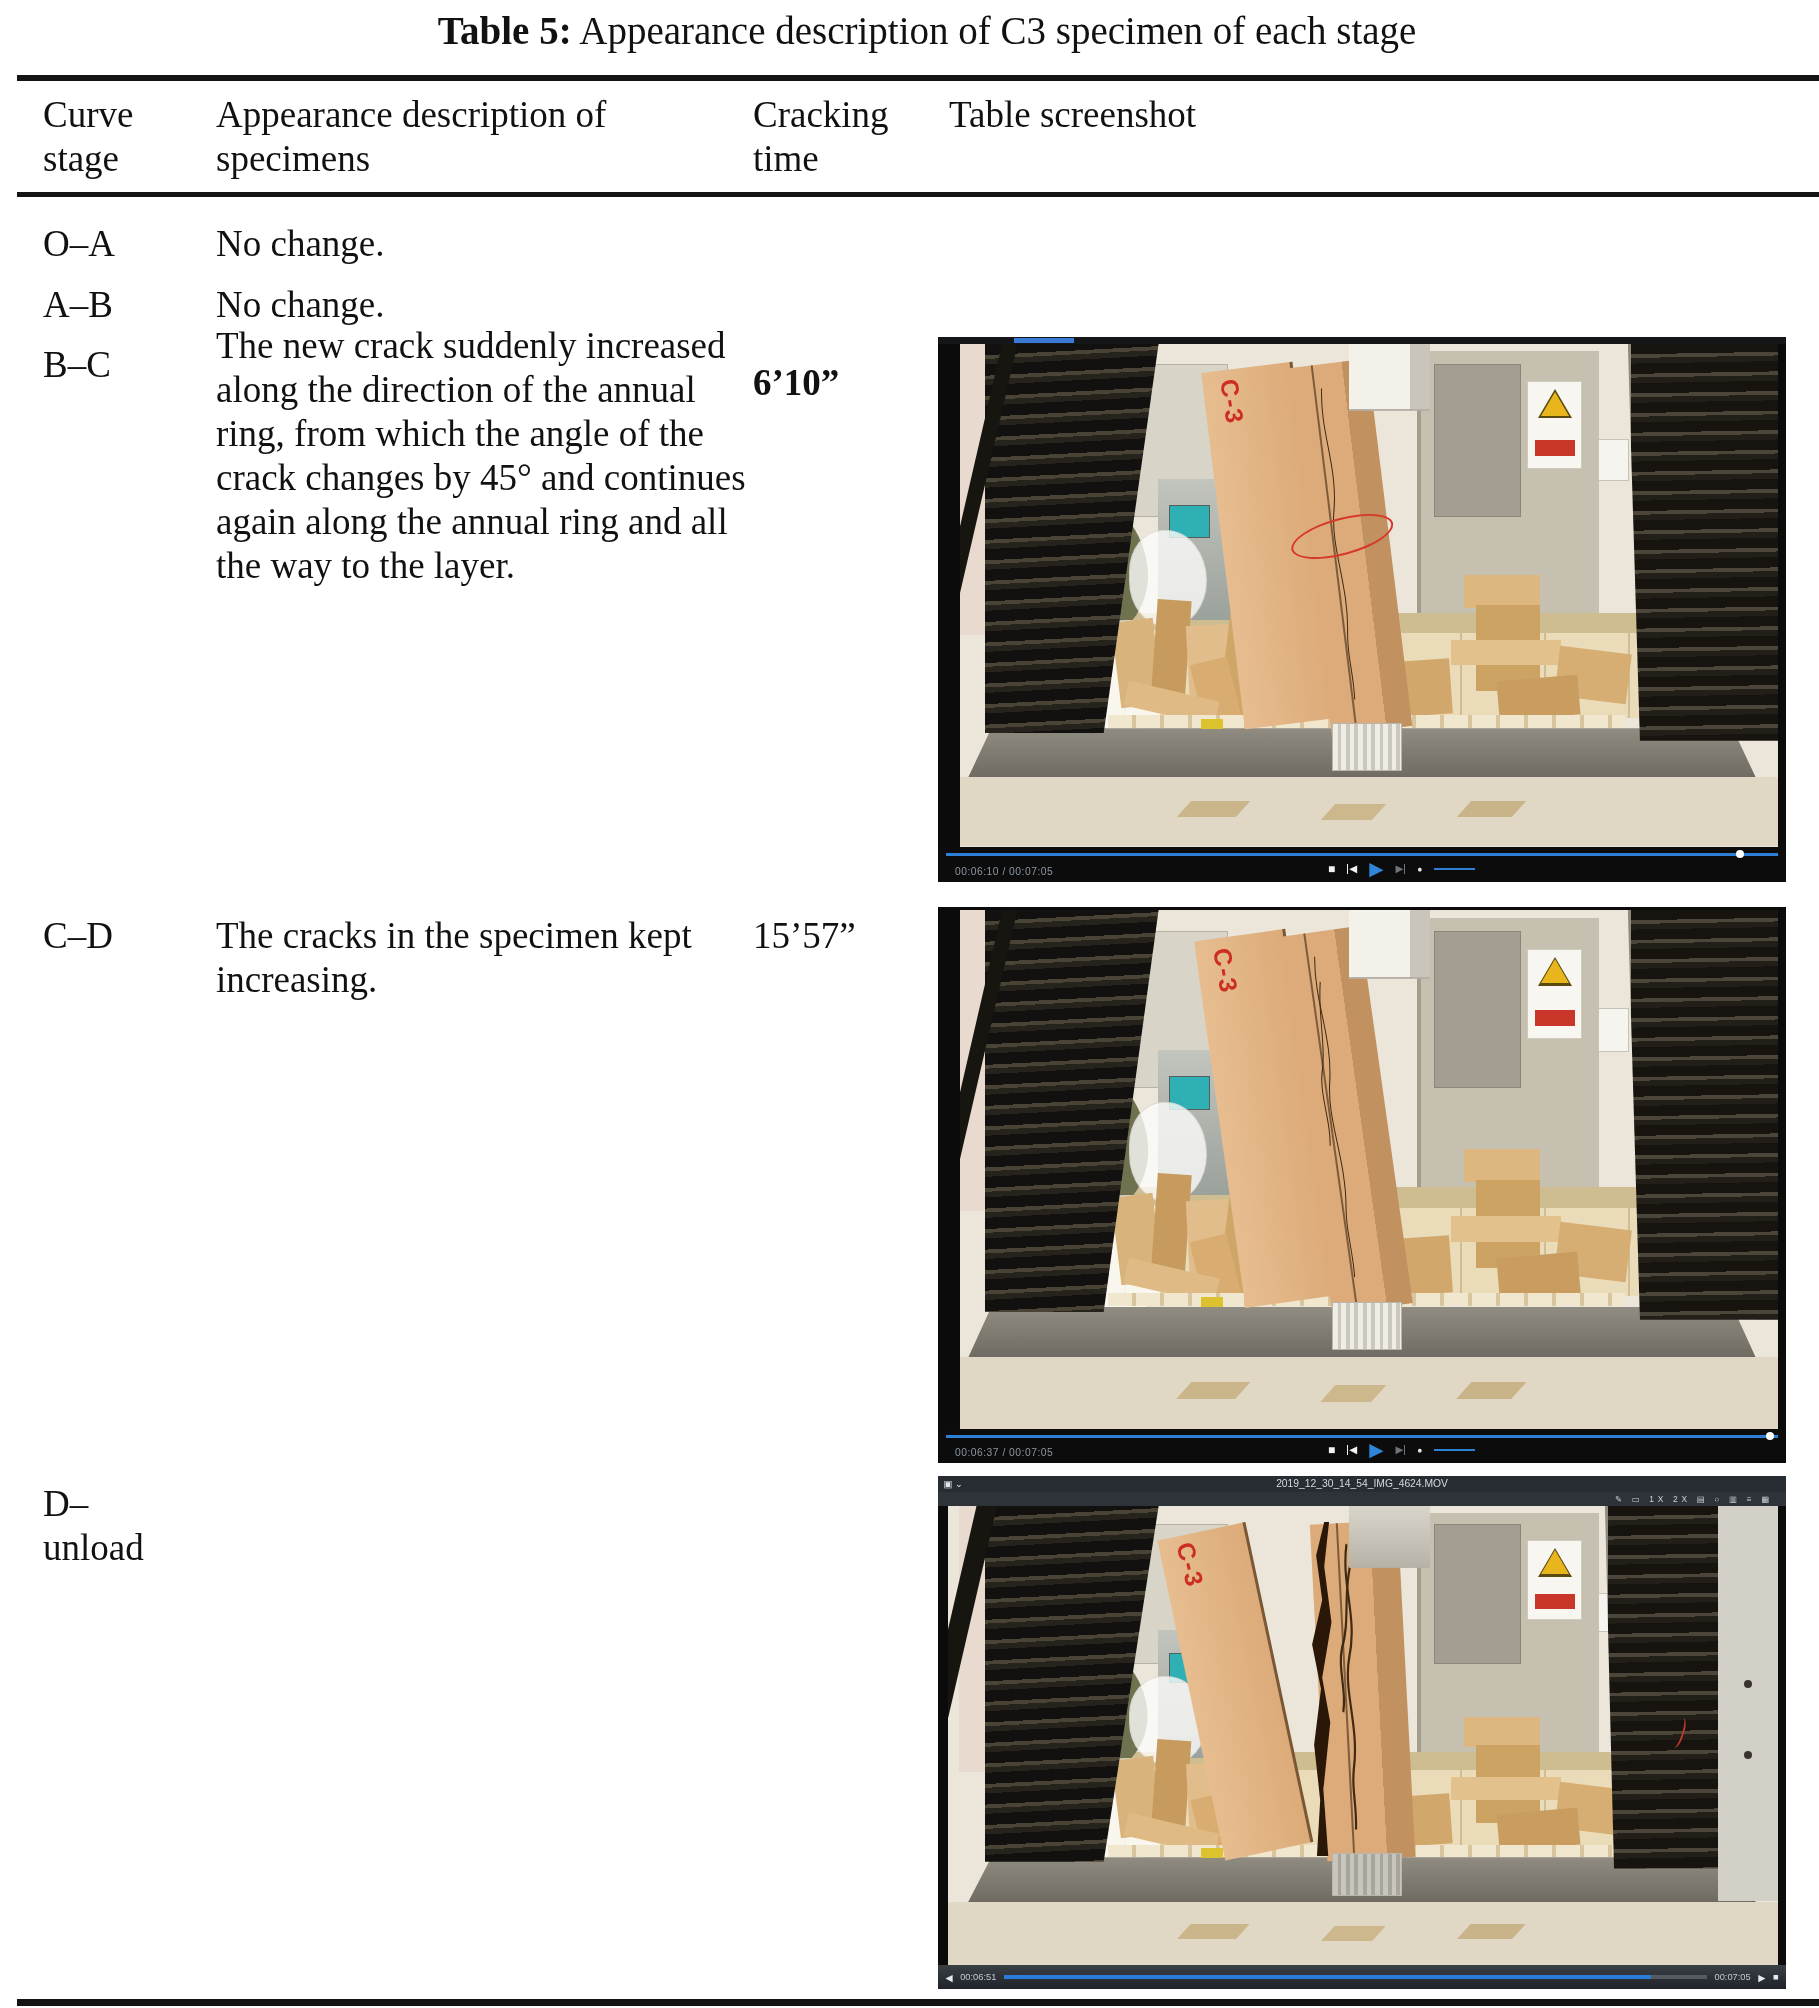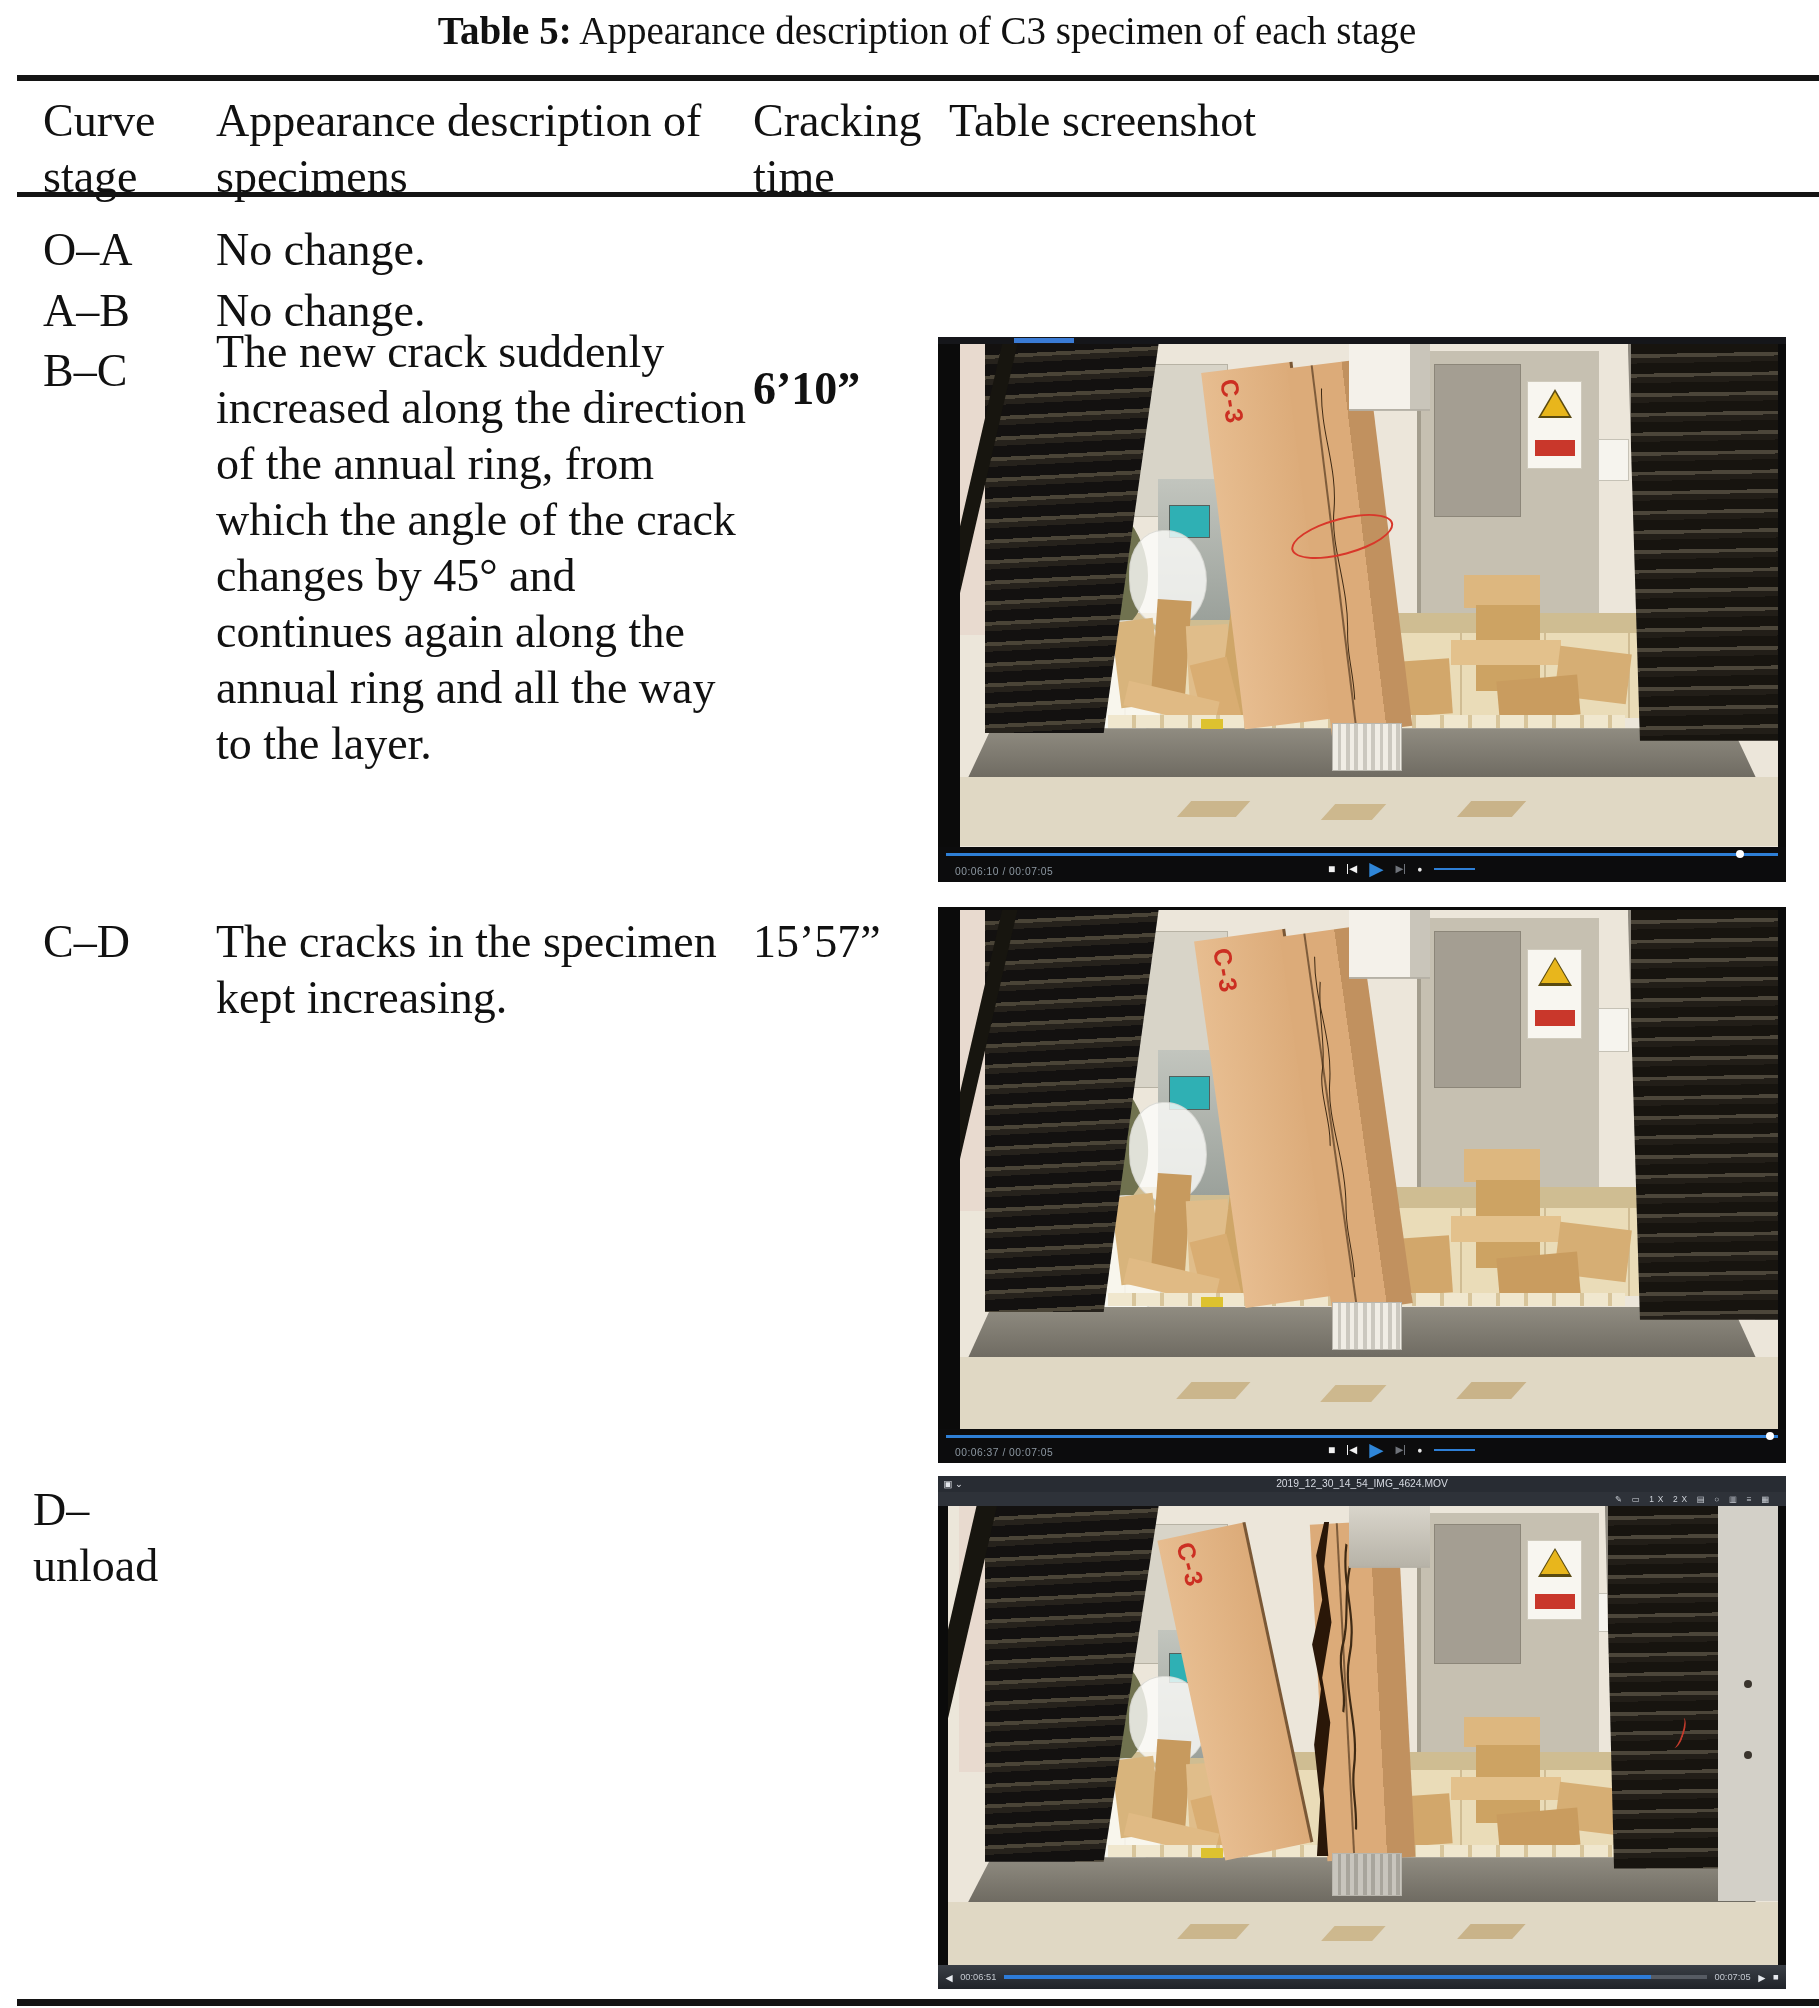--- a/index.html
+++ b/index.html
@@ -5,30 +5,30 @@
   html,body{margin:0;padding:0;background:#fff;}
   .page{position:relative;width:1820px;height:2008px;background:#ffffff;overflow:hidden;
         font-family:"Liberation Serif",serif;color:#111;margin-left:17px;}
   .abs{position:absolute;}
   .title{top:5.6px;left:0;width:1820px;text-align:center;font-size:39px;line-height:50px;}
   .title .b{font-weight:bold;}
   .rule{left:0;width:1820px;background:#141414;}
   .rule1{top:75px;height:5.6px;}
   .rule2{top:192px;height:4.7px;}
   .rule3{top:1999px;height:6.5px;}
-  .cell{font-size:46px;line-height:56px;}
+  .cell{font-size:37px;line-height:44px;}
   .h-curve{left:26px;top:93px;width:140px;}
   .h-desc{left:199px;top:93px;width:541px;}
   .h-time{left:736px;top:93px;width:163px;}
   .h-video{left:932px;top:93px;width:447px;}
   .st0{left:26px;top:222px;width:140px;}  .d0{left:199px;top:222px;width:541px;}
   .st1{left:26px;top:283px;width:140px;}  .d1{left:199px;top:283px;width:541px;}
   .st2{left:26px;top:343px;width:140px;}  .d2{left:199px;top:324px;width:541px;}  .t2{left:736px;top:361px;width:163px;font-weight:bold;}
   .st3{left:26px;top:914px;width:140px;}  .d3{left:199px;top:914px;width:541px;}  .t3{left:736px;top:914px;width:163px;}
-  .st4{left:16px;top:1482px;width:140px;} .d4{left:199px;top:1482px;width:541px;}
+  .st4{left:26px;top:1482px;width:140px;} .d4{left:199px;top:1482px;width:541px;}
 
   
   .photo{position:absolute;left:921px;width:848px;background:#0b0b0b;font-family:"Liberation Sans",sans-serif;}
   .photo1{top:337px;height:545px;}
   .photo2{top:907px;height:556px;}
   .photo3{top:1476px;height:513px;}
   .pv-top{position:absolute;left:0;top:0;width:100%;height:6.5px;background:#15161a;}
   .chip{position:absolute;left:9%;top:0.9px;width:7%;height:4.7px;background:#3a7bd5;}
   .scene{position:absolute;left:0;width:100%;overflow:hidden;background:#ece6da;}
   .photo1 .scene{top:6.5px;height:503px;}

